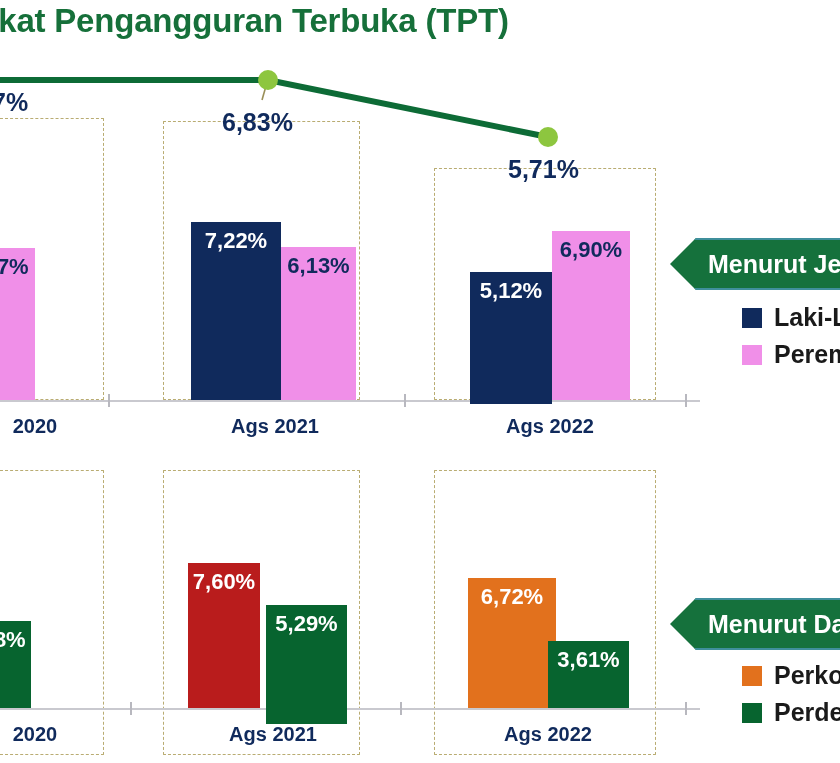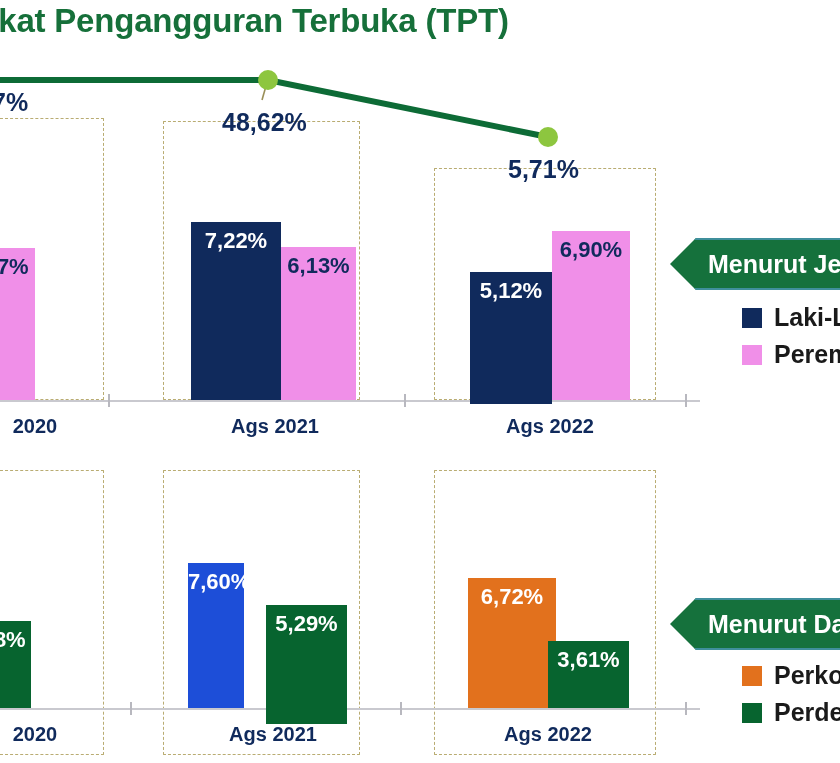--- a/index.html
+++ b/index.html
@@ -134,21 +134,21 @@
     </div>
     <div class="bar" style="left: 470px; top: 272px; width: 82px; height: 132px; background: rgb(16, 42, 92);">
       <div class="val" style="color: rgb(255, 255, 255);">5,12%</div>
     </div>
     <div class="bar" style="left: 552px; top: 231px; width: 78px; height: 169px; background: rgb(240, 143, 232);">
       <div class="val" style="color: rgb(16, 42, 92);">6,90%</div>
     </div>
     <div class="bar" style="left: -42px; top: 621px; width: 73px; height: 87px; background: rgb(7, 100, 47);">
       <div class="val" style="color: rgb(255, 255, 255);">4,58%</div>
     </div>
-    <div class="bar" style="left: 188px; top: 563px; width: 56px; height: 145px; background: #1d4ed8;">
+    <div class="bar" style="left: 188px; top: 563px; width: 72px; height: 145px; background: #b91c1c;">
       <div class="val" style="color: rgb(255, 255, 255);">7,60%</div>
     </div>
     <div class="bar" style="left: 266px; top: 605px; width: 81px; height: 119px; background: rgb(7, 100, 47);">
       <div class="val" style="color: rgb(255, 255, 255);">5,29%</div>
     </div>
     <div class="bar" style="left: 468px; top: 578px; width: 88px; height: 130px; background: rgb(226, 113, 29);">
       <div class="val" style="color: rgb(255, 255, 255);">6,72%</div>
     </div>
     <div class="bar" style="left: 548px; top: 641px; width: 81px; height: 67px; background: rgb(7, 100, 47);">
       <div class="val" style="color: rgb(255, 255, 255);">3,61%</div>
@@ -159,15 +159,15 @@
     <div class="xlab" style="left: -20px; top: 723px; width: 110px;">2020</div>
     <div class="xlab" style="left: 208px; top: 723px; width: 130px;">Ags 2021</div>
     <div class="xlab" style="left: 483px; top: 723px; width: 130px;">Ags 2022</div>
     <svg class="lineSvg" width="700" height="200" style="left: 0px; top: 0px;">
       <polyline points="-70,80 268,80 548,137" fill="none" stroke="#0d6b36" stroke-width="6"></polyline>
       <line x1="266" y1="86" x2="262" y2="100" stroke="#9a8f58" stroke-width="1.6"></line>
       <circle cx="268" cy="80" r="10" fill="#8dc63f"></circle>
       <circle cx="548" cy="137" r="10" fill="#8dc63f"></circle>
     </svg>
     <div class="lineLabel" style="left: -8px; top: 88px;">7%</div>
-    <div class="lineLabel" style="left: 222px; top: 108px;">48,62%</div>
+    <div class="lineLabel" style="left: 222px; top: 108px;">6,83%</div>
     <div class="lineLabel" style="left: 508px; top: 155px;">5,71%</div>
   </div>
 
 </body></html>

